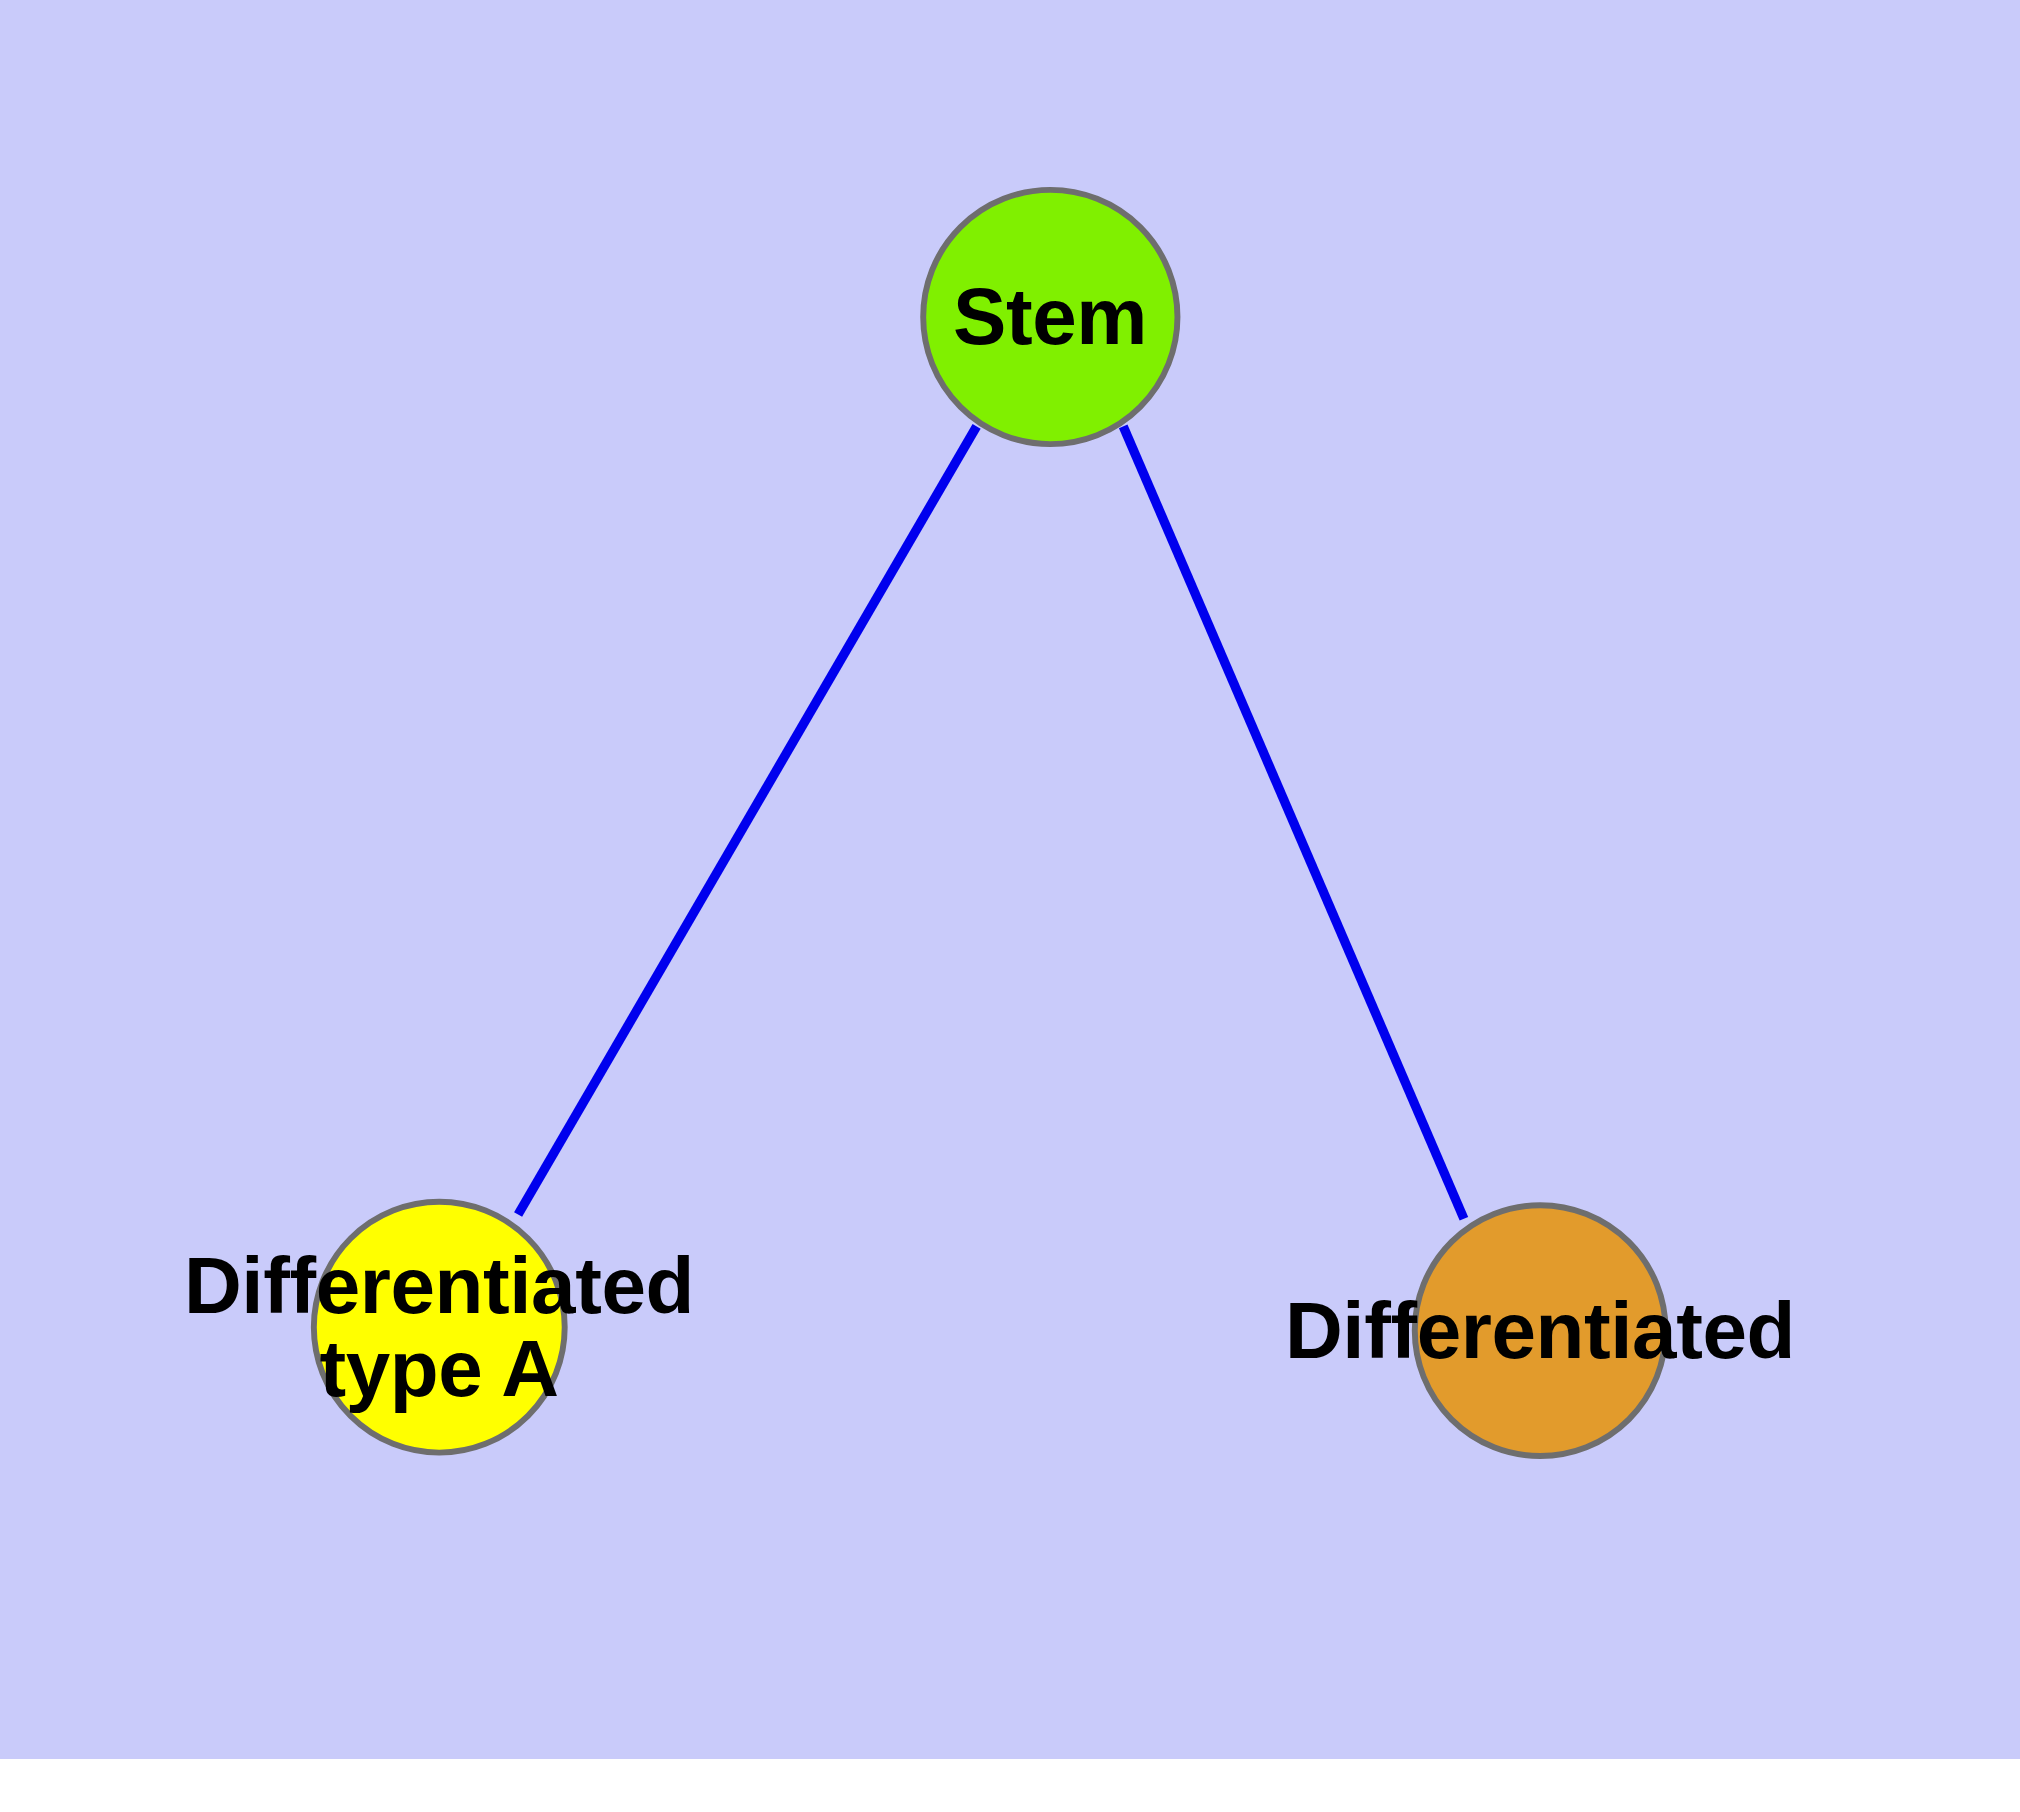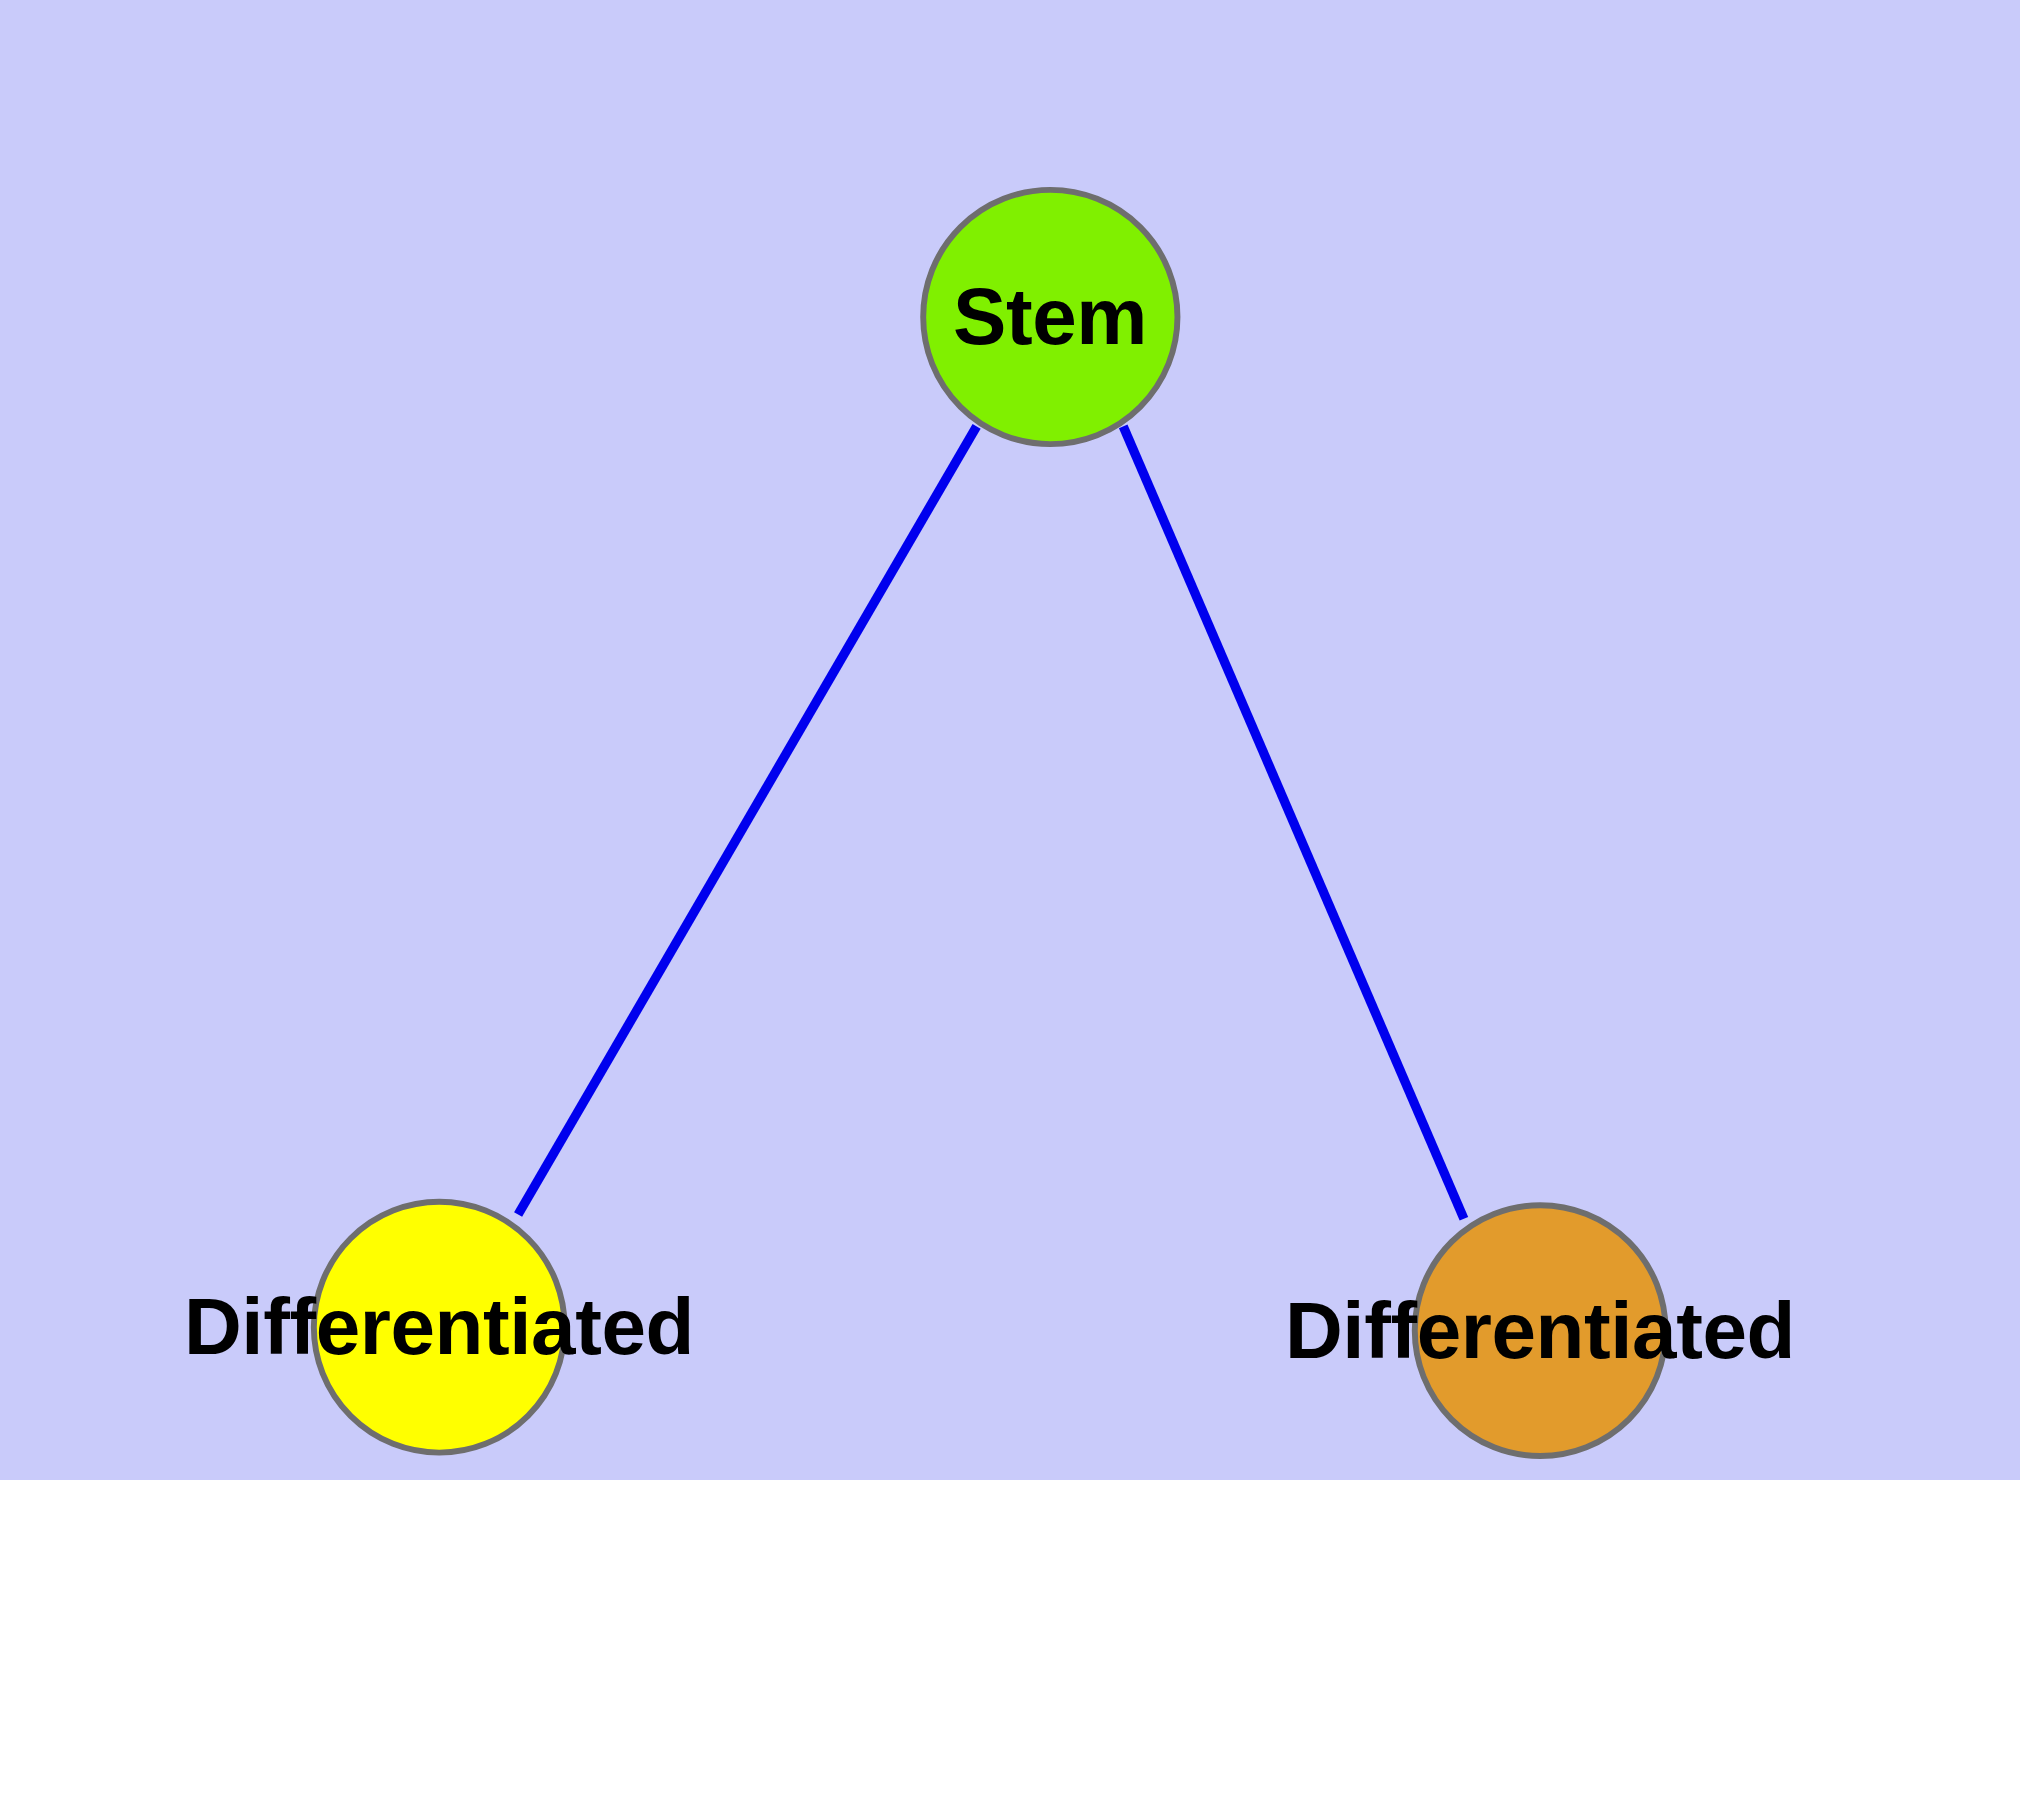--- a/index.html
+++ b/index.html
@@ -3,21 +3,21 @@
 <meta charset="utf-8">
 <style>
   html, body {
     margin: 0;
     padding: 0;
     background: #ffffff;
   }
   #canvas {
     position: relative;
     width: 2021px;
-    height: 1480px;
+    height: 1759px;
     overflow: hidden;
     font-family: "Liberation Sans", sans-serif;
   }
   #bg-rect {
     position: absolute;
     left: 0; top: 0;
     width: 2021px;
     height: 1812px;
   }
   #graph-svg {
@@ -71,18 +71,18 @@
 
     <g>
       <circle id="node-circle-1" cx="518" cy="1566" r="148" fill="#ffff00" stroke="#6e6e6e" stroke-width="7"></circle>
       <circle id="node-circle-2" cx="1817" cy="1570" r="148" fill="#e29b2c" stroke="#6e6e6e" stroke-width="7"></circle>
       <circle id="node-circle-0" cx="1239" cy="374" r="150" fill="#80f000" stroke="#6e6e6e" stroke-width="7"></circle>
     </g>
   </svg>
 
   <div class="node-label" id="label-stem" style="color: rgb(0, 0, 0);"><span>Stem</span></div>
 
-  <div class="node-label" id="label-diff-a" style="color: rgb(0, 0, 0);"><span>Differentiated</span><br></div>
+  <div class="node-label" id="label-diff-a" style="color: rgb(0, 0, 0);"><span>Differentiated</span><br><span>type A</span></div>
 
   <div class="node-label" id="label-diff-b" style="color: rgb(0, 0, 0);"><span>Differentiated</span><br></div>
 
 </div>
 
 
 </body></html>

